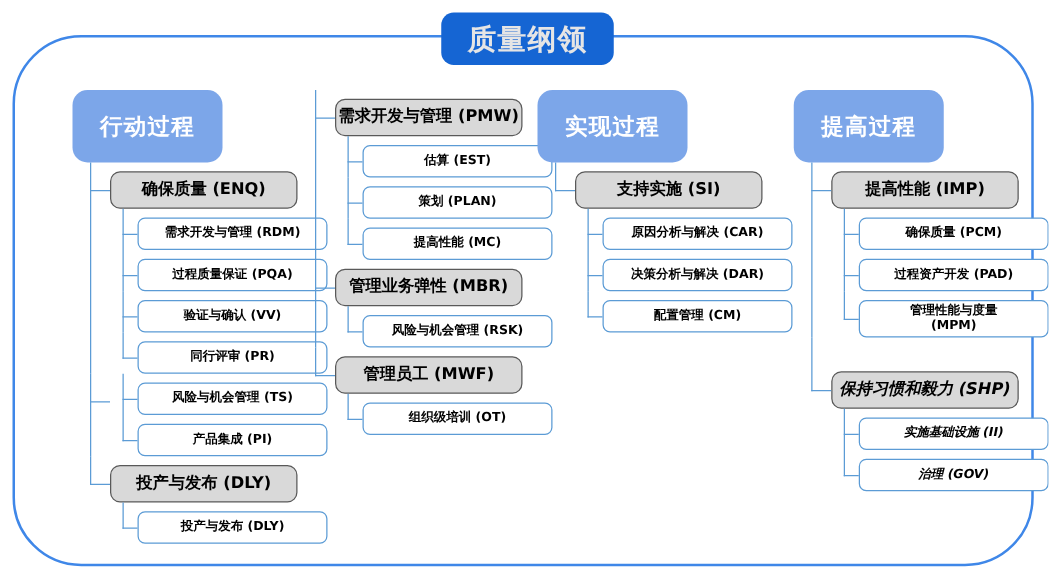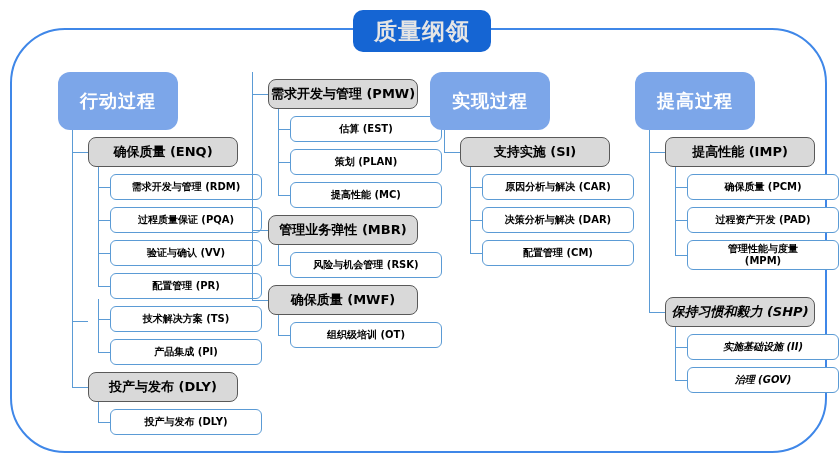--- a/index.html
+++ b/index.html
@@ -102,30 +102,30 @@
             <div class="tnode">
                 <div class="node white">需求开发与管理 (RDM)</div>
               </div>
             <div class="tnode">
                 <div class="node white">过程质量保证 (PQA)</div>
               </div>
             <div class="tnode">
                 <div class="node white">验证与确认 (VV)</div>
               </div>
             <div class="tnode">
-                <div class="node white">配置管理 (PR)</div>
-              </div>
-          </div>
-        </div>
-      </div>
-      <div class="tnode">
-        <div class="group">
-          <div class="tnodes lvl2">
-            <div class="tnode">
-                <div class="node white">技术解决方案 (TS)</div>
+                <div class="node white">同行评审 (PR)</div>
+              </div>
+          </div>
+        </div>
+      </div>
+      <div class="tnode">
+        <div class="group">
+          <div class="tnodes lvl2">
+            <div class="tnode">
+                <div class="node white">风险与机会管理 (TS)</div>
               </div>
             <div class="tnode">
                 <div class="node white">产品集成 (PI)</div>
               </div>
           </div>
         </div>
       </div>
       <div class="tnode">
         <div class="group">
           <div class="node gray">投产与发布 (DLY)</div>
@@ -162,21 +162,21 @@
           <div class="node gray">管理业务弹性 (MBR)</div>
           <div class="tnodes lvl2">
             <div class="tnode">
                 <div class="node white">风险与机会管理 (RSK)</div>
               </div>
           </div>
         </div>
       </div>
       <div class="tnode">
         <div class="group">
-          <div class="node gray">确保质量 (MWF)</div>
+          <div class="node gray">管理员工 (MWF)</div>
           <div class="tnodes lvl2">
             <div class="tnode">
                 <div class="node white">组织级培训 (OT)</div>
               </div>
           </div>
         </div>
       </div>
     </div>
   </div>
 

